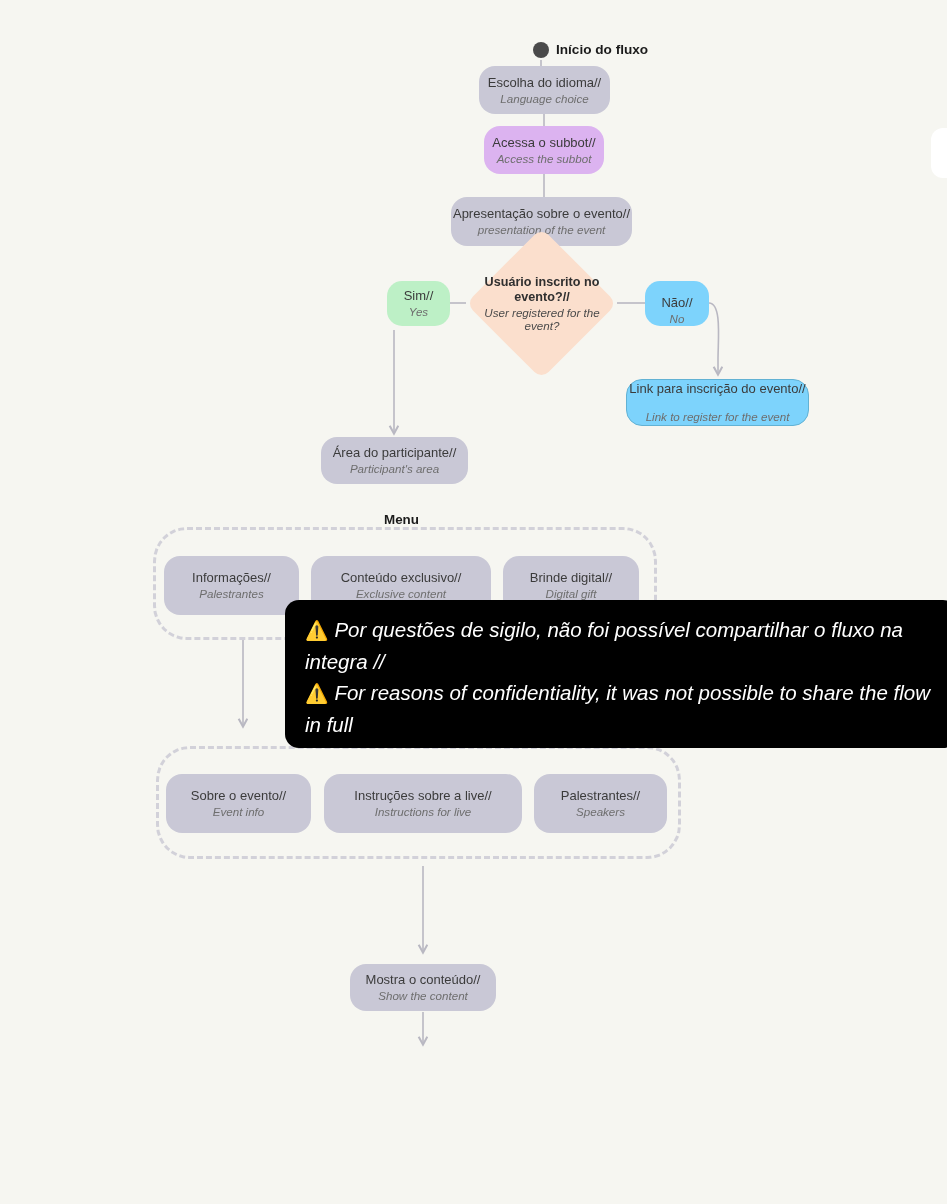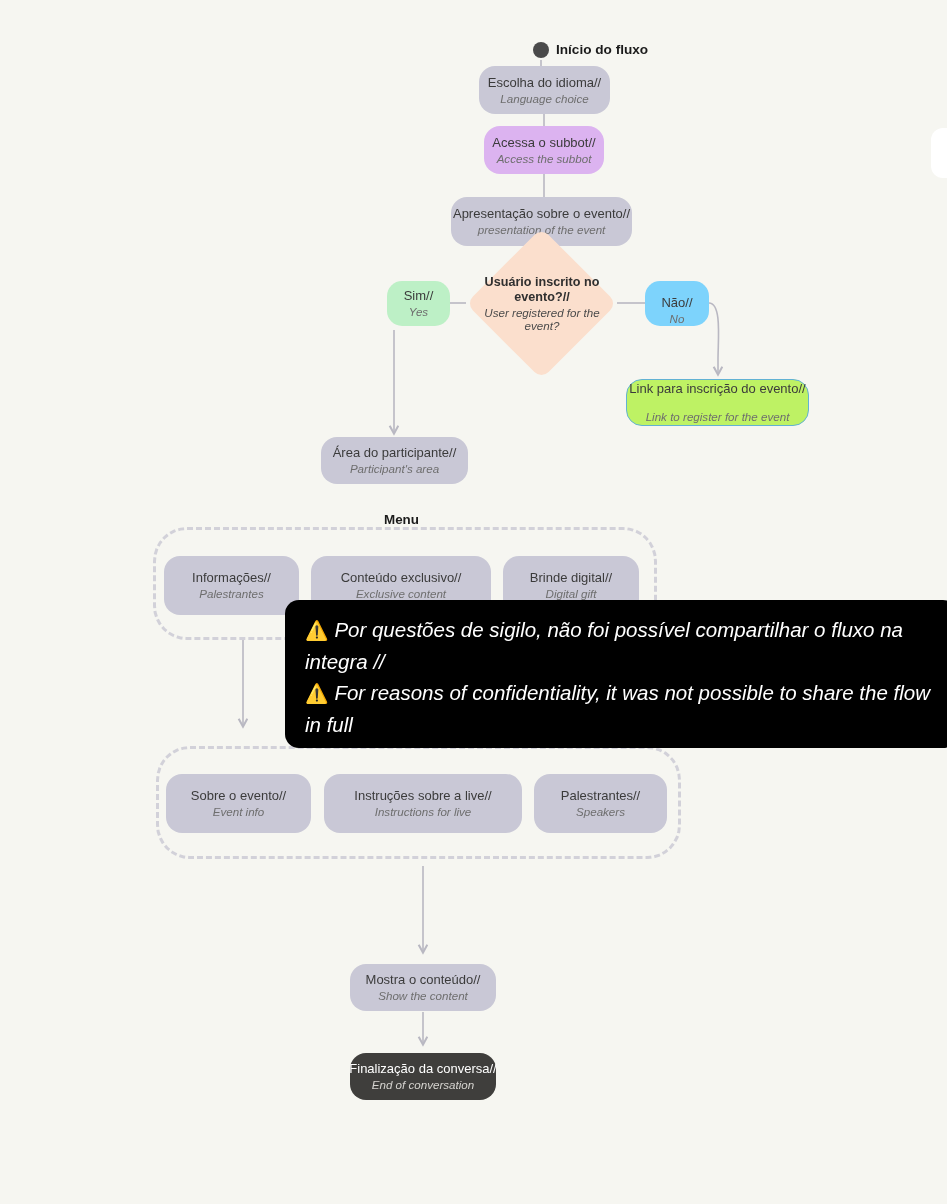--- a/index.html
+++ b/index.html
@@ -21,21 +21,21 @@
     line-height:1.18;
     color:#3d3d3d;
   }
   .node .l1{font-size:13px;color:#3b3b3b;white-space:nowrap;}
   .node .l2{font-size:11.6px;font-style:italic;color:#6e6e6e;white-space:nowrap;margin-top:2px;}
 
   .n-gray{background:#c9c8d6;}
   .n-purple{background:#dcb3f0;}
   .n-green{background:#bdf0c6;}
   .n-peach{background:#7dd3fc;justify-content:flex-end;}
-  .n-blue-border{background:#bef264;border:1.6px solid #62b2d4;gap:12px;}
+  .n-blue-border{background:#7dd3fc;border:1.6px solid #62b2d4;gap:12px;}
   .n-dark{background:#3f3e3c;}
   .n-dark .l1{color:#ffffff;}
   .n-dark .l2{color:#d6d4d0;}
 
   .diamond{
     position:absolute;
     background:#fbdfcd;
     transform:rotate(45deg);
     border-radius:10px;
   }
@@ -200,24 +200,20 @@
   <div class="node n-gray" style="left:534px;top:774px;width:133px;height:59px;">
     <span class="l1">Palestrantes//</span>
     <span class="l2">Speakers</span>
   </div>
 
   <div class="node n-gray" style="left:350px;top:964px;width:146px;height:47px;">
     <span class="l1">Mostra o conteúdo//</span>
     <span class="l2">Show the content</span>
   </div>
 
-  <div class="node n-dark" style="left:350px;top:1053px;width:146px;height:47px;">
-    <span class="l1">Finalização da conversa//</span>
-    <span class="l2">End of conversation</span>
-  </div>
 
   <div class="banner" style="left:285px;top:600px;width:672px;height:148px;">
     <p>
       <span class="warn">⚠️</span>
       <span>Por questões de sigilo, não foi possível compartilhar o fluxo na integra //</span>
     </p>
     <p>
       <span class="warn">⚠️</span>
       <span>For reasons of confidentiality, it was not possible to share the flow in full</span>
     </p>

